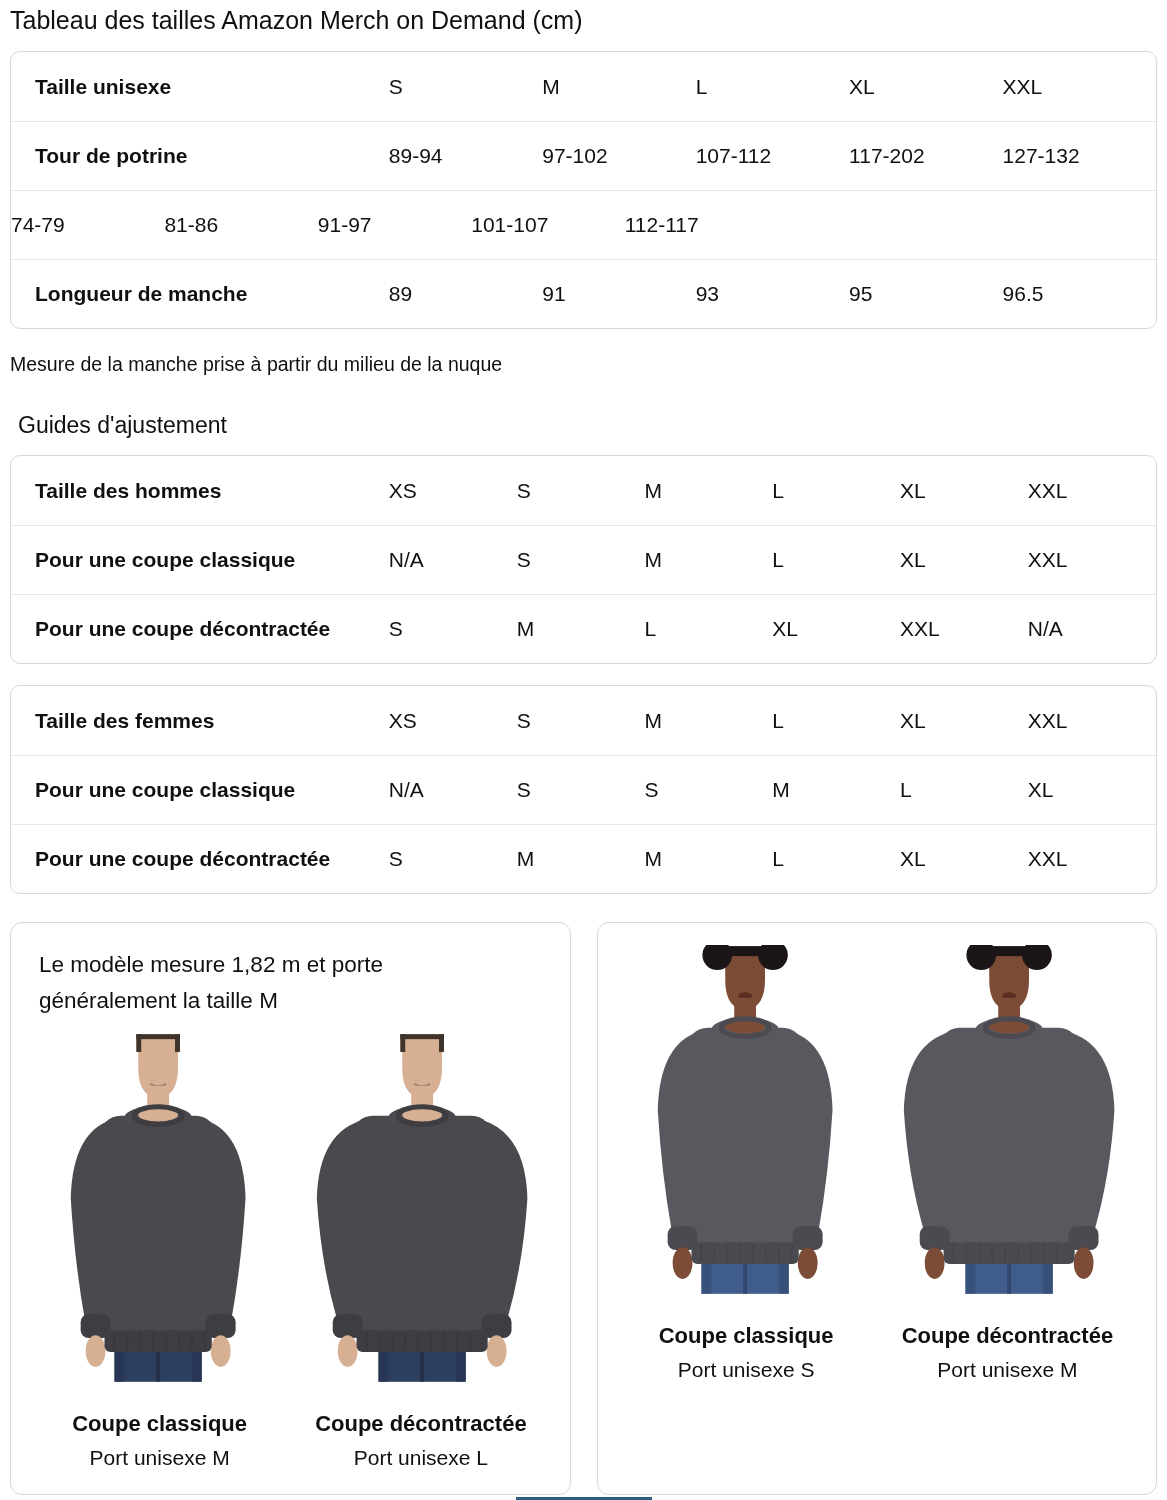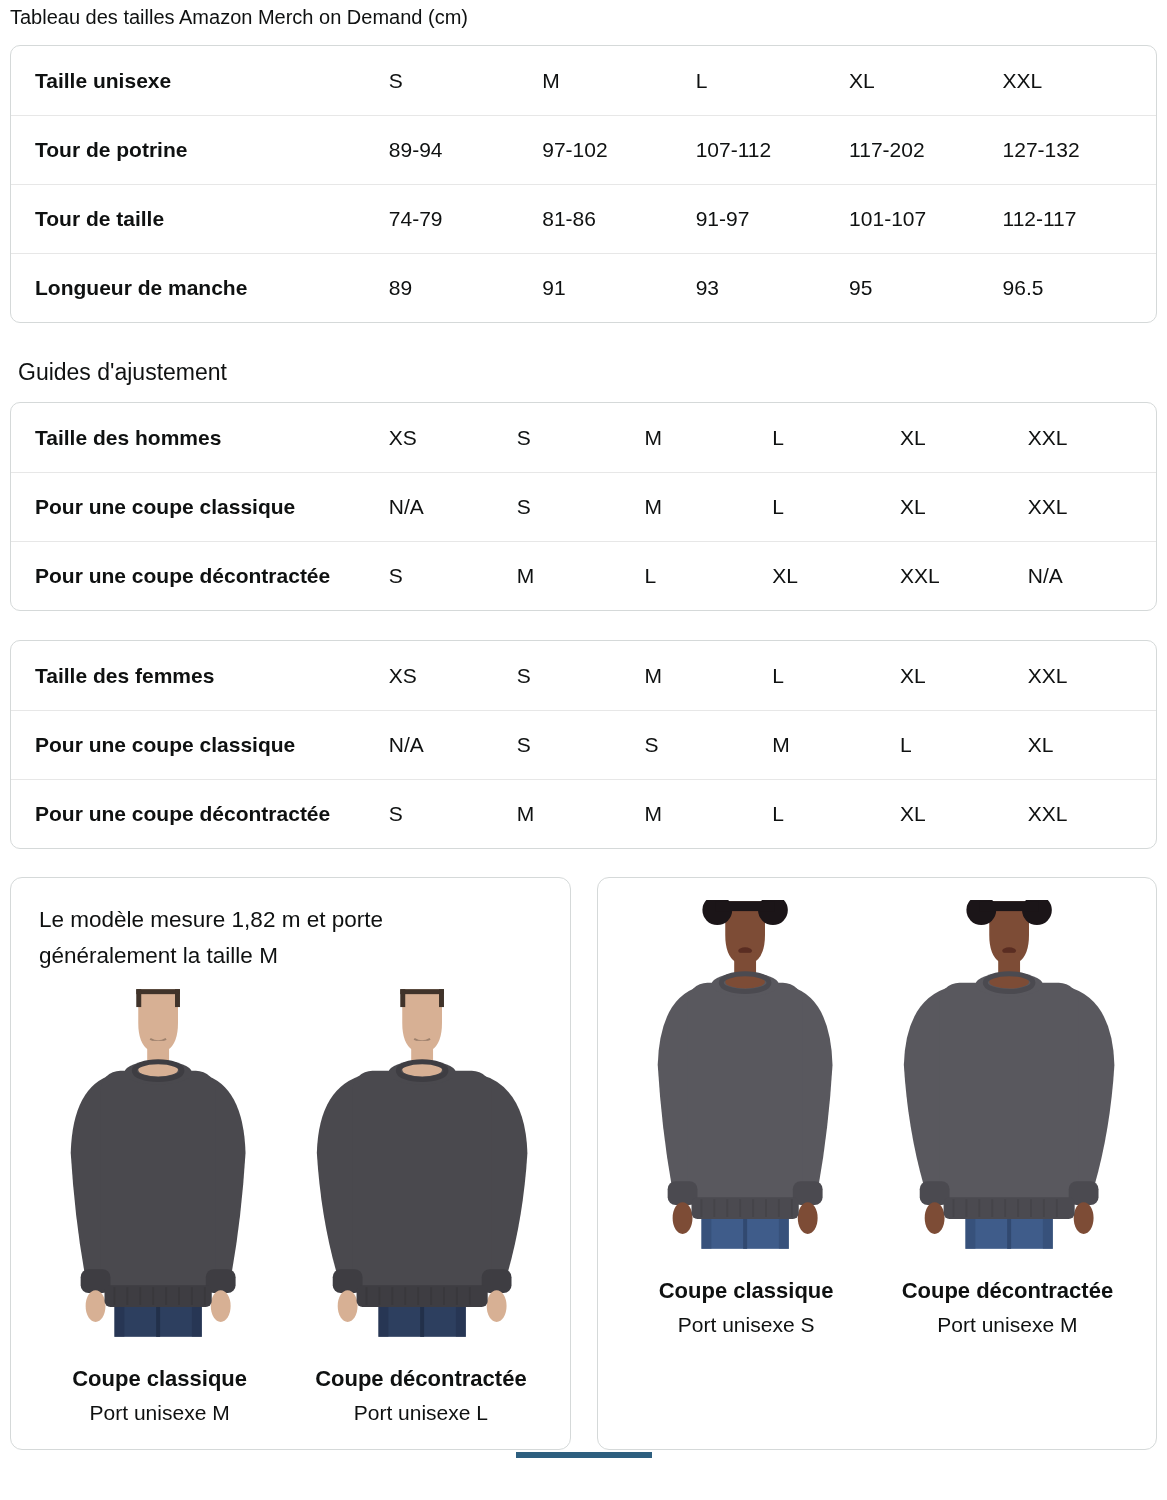--- a/index.html
+++ b/index.html
@@ -11,42 +11,42 @@
   *{box-sizing:border-box;}
   html,body{margin:0;padding:0;background:#fff;}
   body{
     width:1167px;
     color:var(--text);
     font-family:"Liberation Sans", sans-serif;
   }
   .wrap{padding:0 10px 0 10px;}
 
   h1.title{
-    font-size:20px;
+    font-size:25px;
     font-weight:400;
     margin:6px 0 16px 0;
     padding-left:0;
   }
   h2.subtitle{
     font-size:23px;
     font-weight:400;
     margin:36px 0 16px 8px;
   }
   p.note{
     font-size:19.5px;
     margin:24px 0 0 0;
   }
 
   .box{
     border:1px solid var(--border);
     border-radius:10px;
     overflow:hidden;
     background:#fff;
   }
-  .box.mt{margin-top:29px;}
+  .box.mt{margin-top:21px;}
   .box .row{
     display:flex;
     align-items:center;
     min-height:69px;
     border-top:1px solid var(--separator);
   }
   .box .row:first-child{border-top:none;}
   .cell{
     font-size:21px;
     line-height:1.2;
@@ -129,37 +129,37 @@
     </div>
     <div class="row">
       <div class="cell label">Tour de potrine</div>
       <div class="cell v5">89-94</div>
       <div class="cell v5">97-102</div>
       <div class="cell v5">107-112</div>
       <div class="cell v5">117-202</div>
       <div class="cell v5">127-132</div>
     </div>
     <div class="row">
-      <div class="cell label">Tour de taille</div>
       <div class="cell v5">74-79</div>
       <div class="cell v5">81-86</div>
       <div class="cell v5">91-97</div>
       <div class="cell v5">101-107</div>
       <div class="cell v5">112-117</div>
     </div>
     <div class="row">
       <div class="cell label">Longueur de manche</div>
       <div class="cell v5">89</div>
       <div class="cell v5">91</div>
       <div class="cell v5">93</div>
       <div class="cell v5">95</div>
       <div class="cell v5">96.5</div>
     </div>
   </section>
 
+  <p class="note">Mesure de la manche prise à partir du milieu de la nuque</p>
 
   <h2 class="subtitle">Guides d'ajustement</h2>
 
   <section class="box">
     <div class="row">
       <div class="cell label">Taille des hommes</div>
       <div class="cell v6">XS</div>
       <div class="cell v6">S</div>
       <div class="cell v6">M</div>
       <div class="cell v6">L</div>

